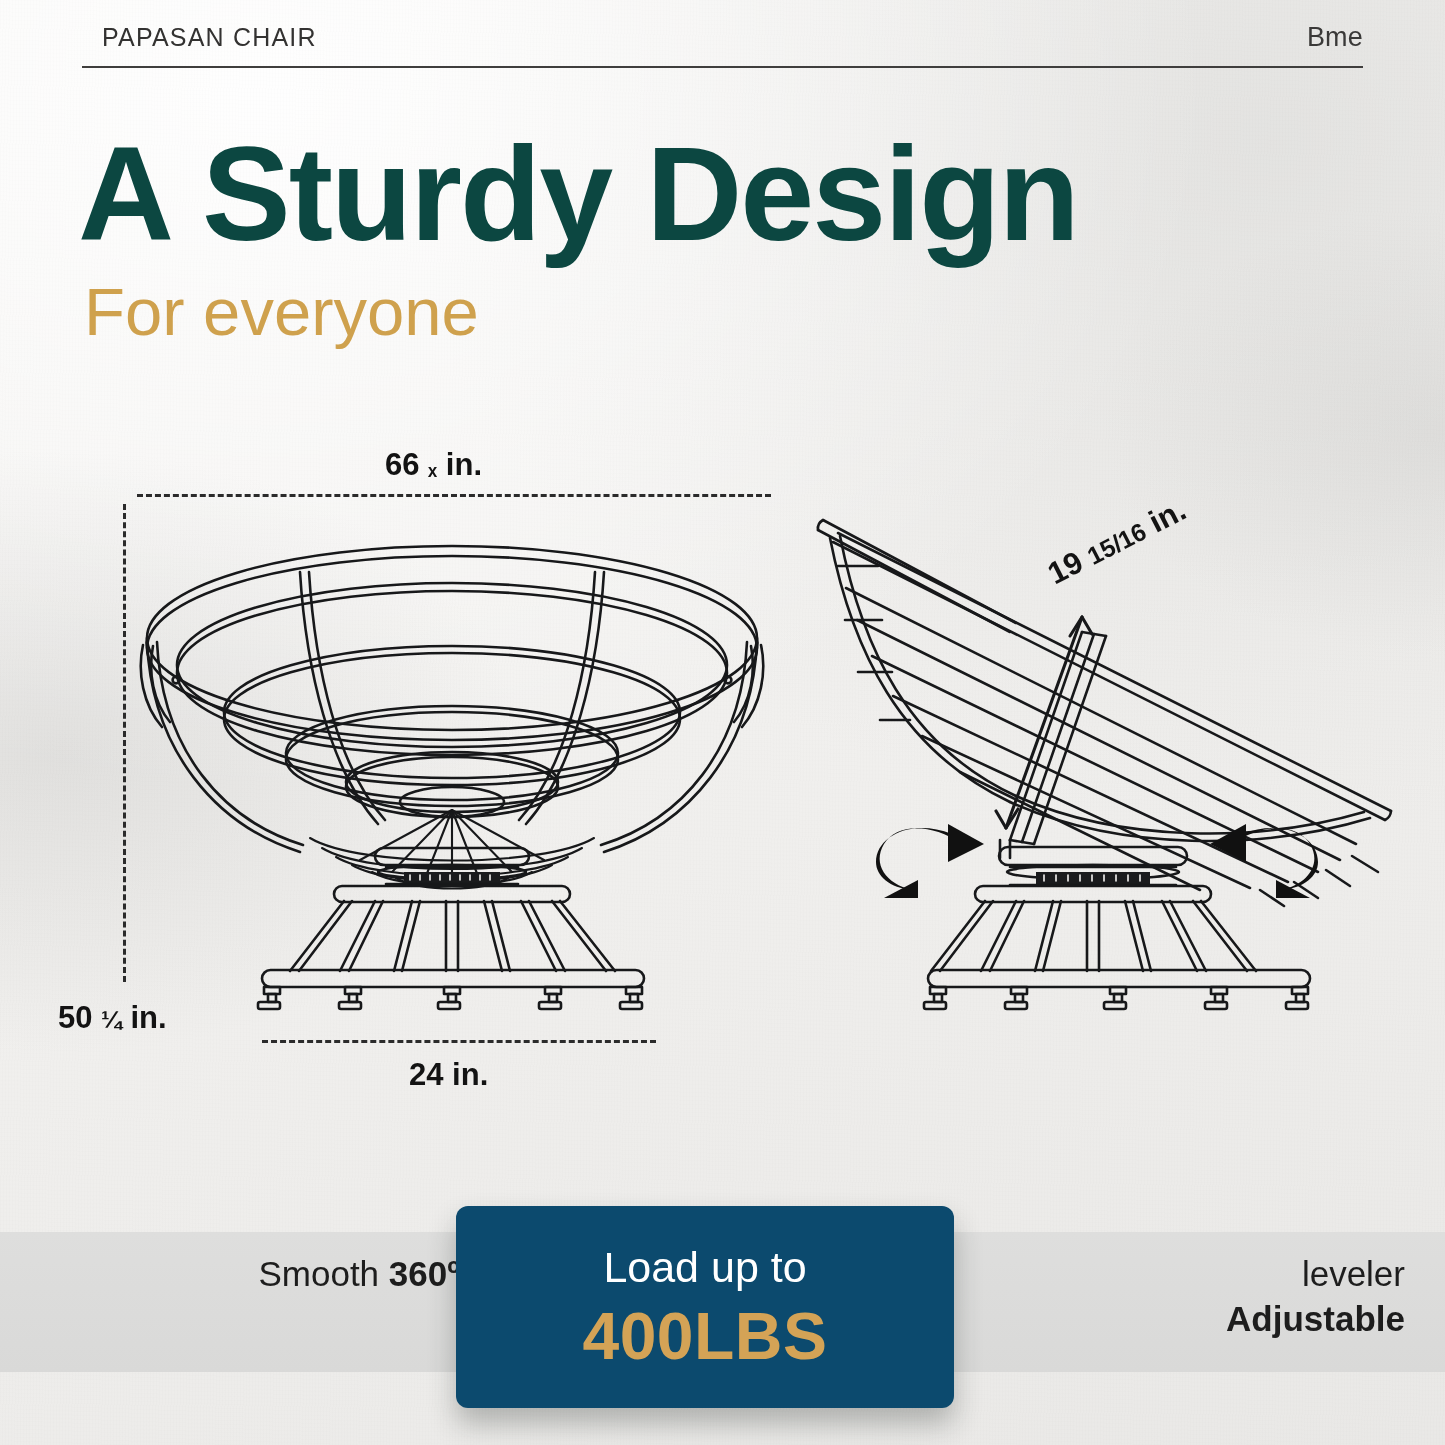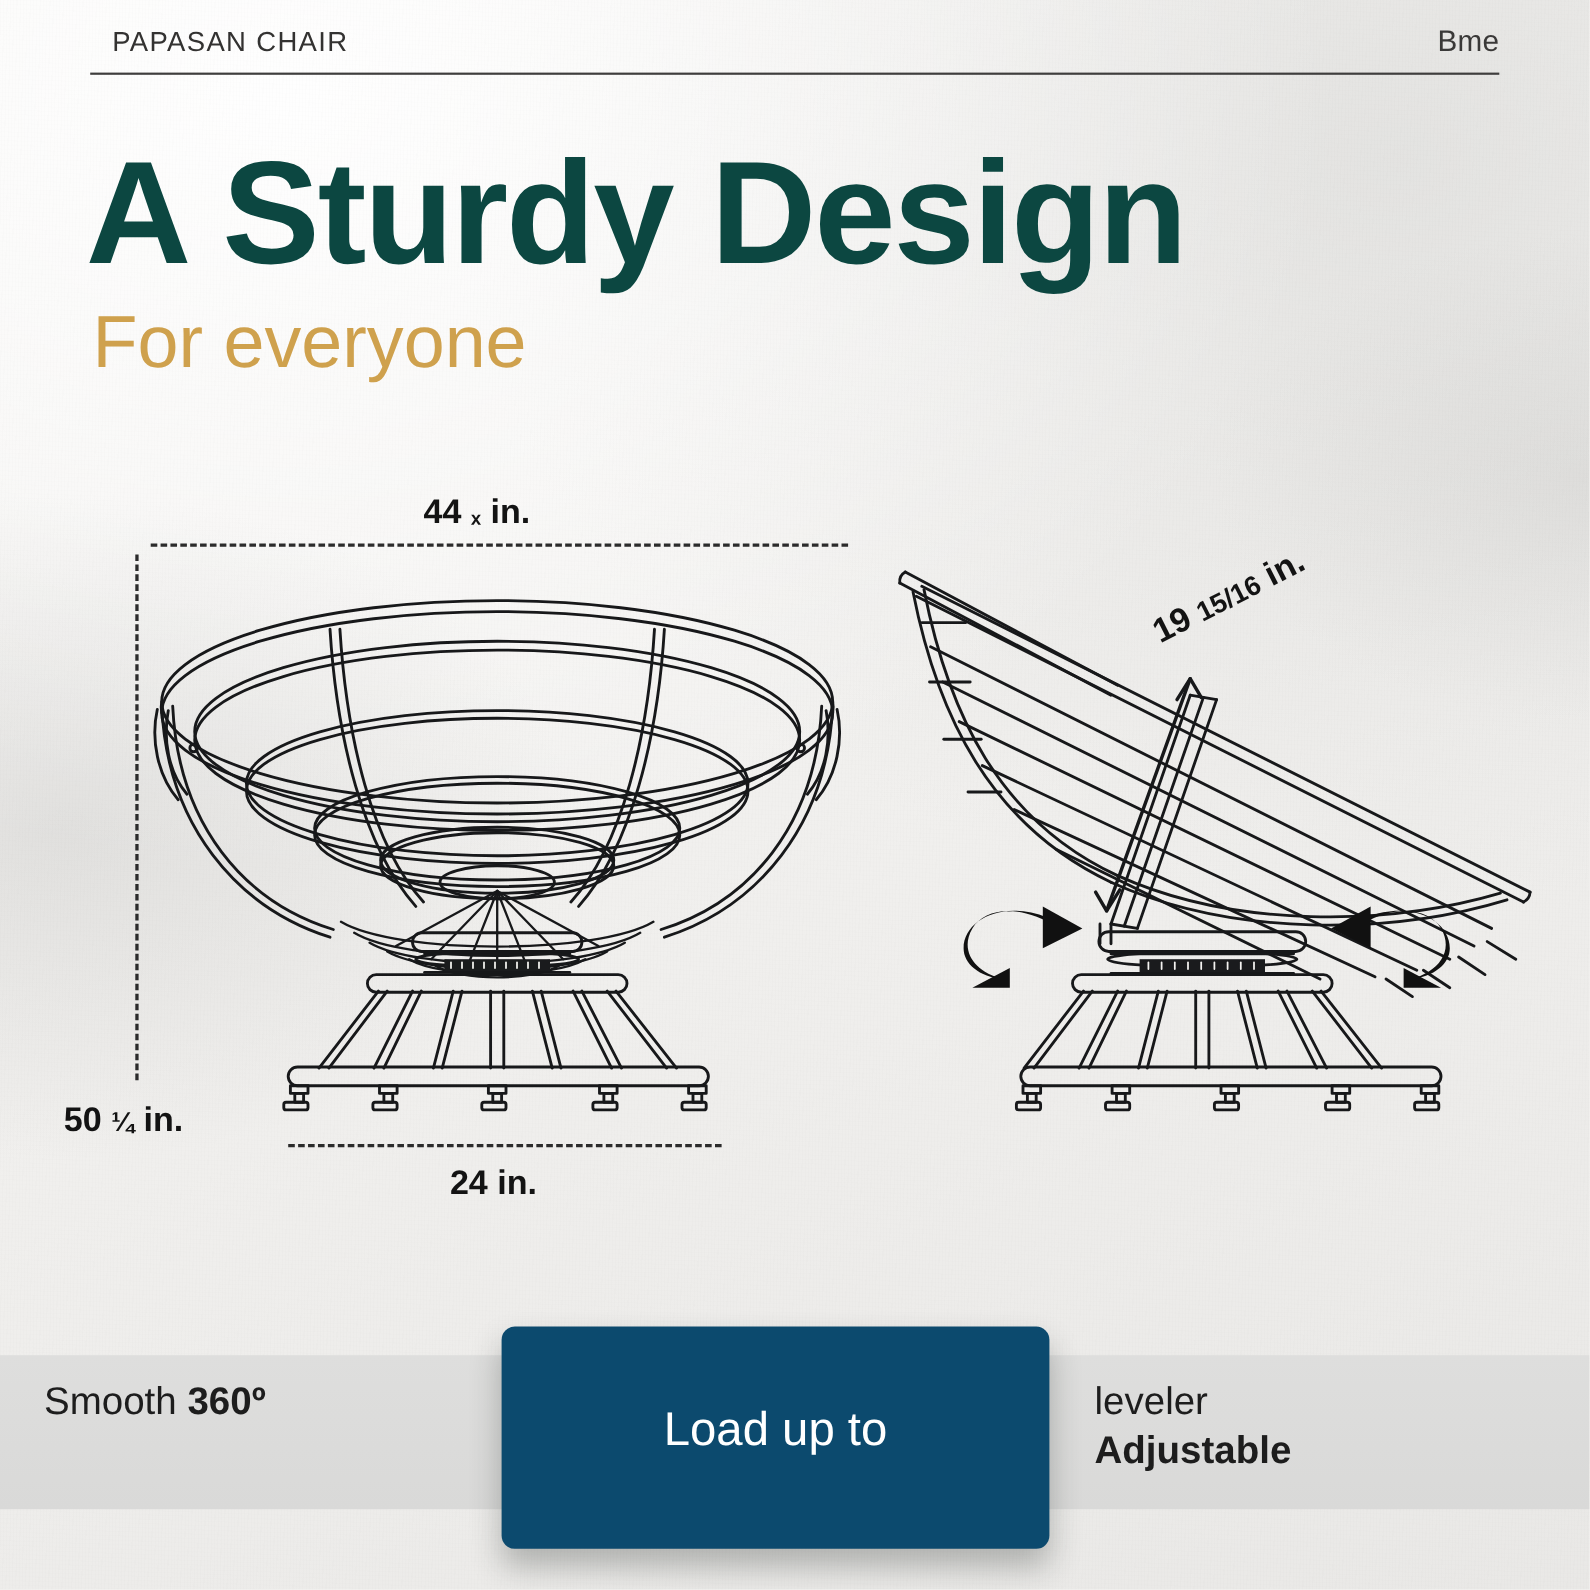--- a/index.html
+++ b/index.html
@@ -69,21 +69,21 @@
   #guide-top{left:137px;top:494px;width:634px;}
   #guide-left{left:123px;top:504px;height:478px;}
   #guide-bottom{left:262px;top:1040px;width:394px;}
 
   
   .band{
     position:absolute;left:0;top:1232px;width:1445px;height:140px;
     background:linear-gradient(180deg,#dededd 0%,#d9d9d8 100%);
   }
   .feat{
-    position:absolute;top:1252px;text-align:left;color:#1d1d1d;
+    position:absolute;top:1252px;text-align:right;color:#1d1d1d;
     font-size:35px;line-height:1.28;
   }
   #feat-left{left:40px;width:420px;}
   #feat-right{left:995px;width:410px;}
   .feat b{font-weight:700;}
 
   .card{
     position:absolute;left:456px;top:1206px;width:498px;height:202px;
     background:#0c4a6e;border-radius:12px;
     box-shadow:0 16px 28px rgba(40,45,44,.30);
@@ -108,21 +108,21 @@
 </div>
 
 <div class="title">A Sturdy Design</div>
 <div class="subtitle">For everyone</div>
 
 <div class="dash-h" id="guide-top"></div>
 <div class="dash-v" id="guide-left"></div>
 <div class="dash-h" id="guide-bottom"></div>
 
 <div class="dimlabel" id="dim-width">
-  <span>44</span>
+  <span>66</span>
   <span class="frac">ₓ</span>
   <span>in.</span>
 </div>
 <div class="dimlabel" id="dim-height">
   <span>50</span>
   <span class="frac">¼</span>
   <span>in.</span>
 </div>
 <div class="dimlabel" id="dim-base">
   <span>24</span>
@@ -380,18 +380,19 @@
 <div class="band"></div>
 
 <div class="feat" id="feat-left">
   <div>
     <span>Smooth </span><b>360º</b>
   </div>
 </div>
 
 <div class="card">
   <div class="card-top">Load up to</div>
+  <div class="card-big">400LBS</div>
 </div>
 
 <div class="feat" id="feat-right">
   <div>leveler</div>
   <div><b>Adjustable</b></div>
 </div>
 
 </body></html>

